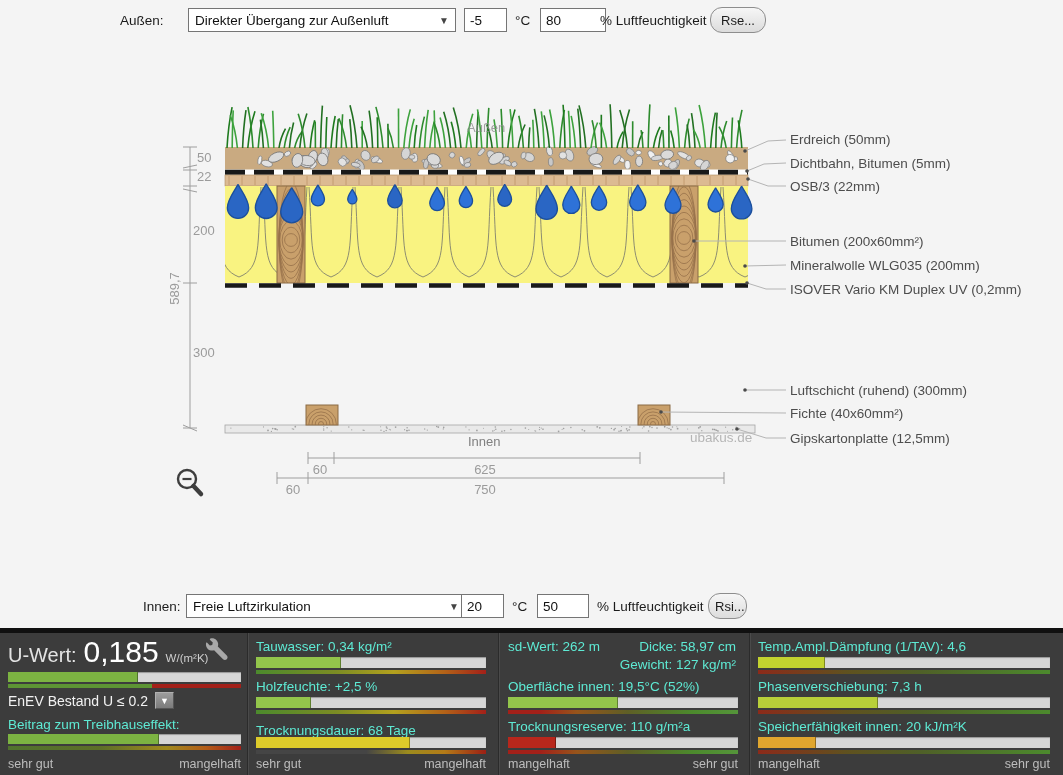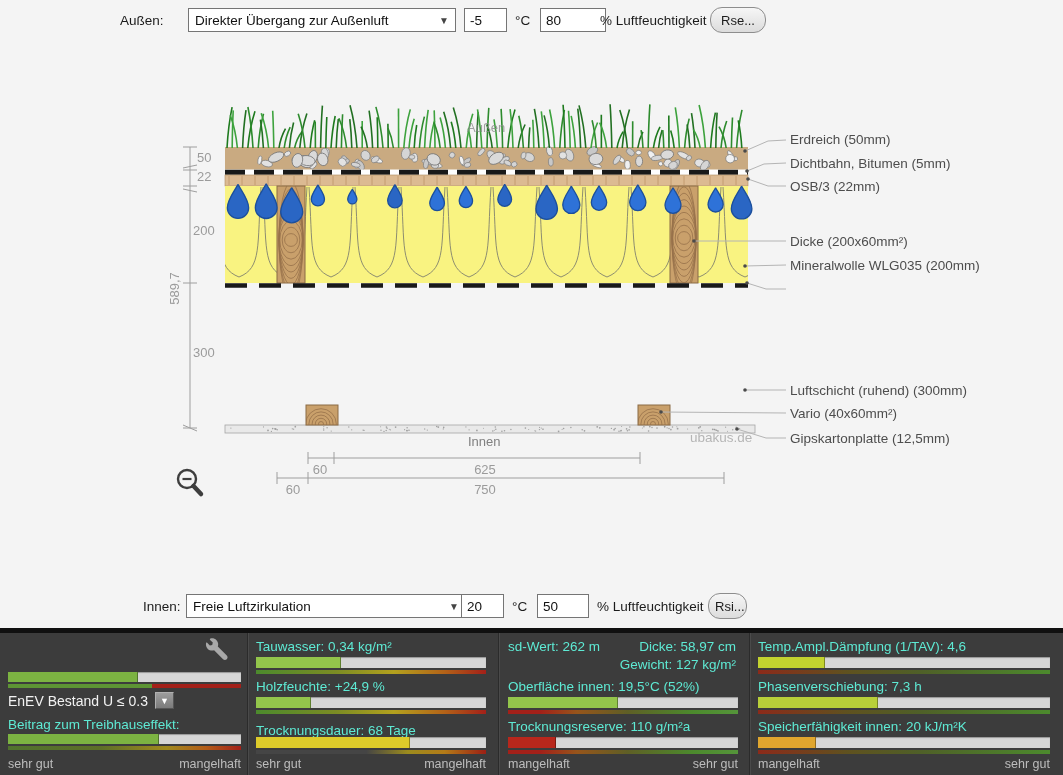--- a/index.html
+++ b/index.html
@@ -562,67 +562,73 @@
   <span class="dim" style="left:193px;top:345px">300</span>
   <span class="dim dimc" style="left:144px;top:281px;width:60px;transform:rotate(-90deg)">589,7</span>
   <span class="dim dimc" style="left:305px;top:462px;width:30px">60</span>
   <span class="dim dimc" style="left:455px;top:462px;width:60px">625</span>
   <span class="dim dimc" style="left:278px;top:482px;width:30px">60</span>
   <span class="dim dimc" style="left:455px;top:482px;width:60px">750</span>
 
   <span class="dlabel" style="left:790px;top:132px">Erdreich (50mm)</span>
   <span class="dlabel" style="left:790px;top:156px">Dichtbahn, Bitumen (5mm)</span>
   <span class="dlabel" style="left:790px;top:179px">OSB/3 (22mm)</span>
-  <span class="dlabel" style="left:790px;top:234px">Dicke (200x60mm²)</span>
+  <span class="dlabel" style="left:790px;top:234px">Bitumen (200x60mm²)</span>
   <span class="dlabel" style="left:790px;top:258px">Mineralwolle WLG035 (200mm)</span>
+  <span class="dlabel" style="left:790px;top:282px">ISOVER Vario KM Duplex UV (0,2mm)</span>
   <span class="dlabel" style="left:790px;top:383px">Luftschicht (ruhend) (300mm)</span>
-  <span class="dlabel" style="left:790px;top:406px">Vario (40x60mm²)</span>
+  <span class="dlabel" style="left:790px;top:406px">Fichte (40x60mm²)</span>
   <span class="dlabel" style="left:790px;top:431px">Gipskartonplatte (12,5mm)</span>
 
   <span class="clabel" style="left:143px;top:599px">Innen:</span>
   <div class="selectbox" style="left:186px;top:594px;width:280px">
     <span>Freie Luftzirkulation</span>
     <span class="selarrow">▼</span>
   </div>
   <input class="tinput" style="left: 461px; top: 594px; width: 43px;" value="20">
   <span class="clabel" style="left:512px;top:599px">°C</span>
   <input class="tinput" style="left: 537px; top: 594px; width: 52px;" value="50">
   <span class="clabel" style="left:597px;top:599px">% Luftfeuchtigkeit</span>
   <button class="gbtn" style="left:708px;top:593px;width:39px">Rsi...</button>
 
   <div class="results">
     <div class="sep" style="left:247px"></div>
     <div class="sep" style="left:498px"></div>
     <div class="sep" style="left:749px"></div>
 
+    <div class="urow" style="left:8px;top:2px">
+      <span class="ul">U-Wert:</span>
+      <span class="uv">0,185</span>
+      <span class="uu">W/(m²K)</span>
+    </div>
     <svg style="position:absolute;left:203px;top:4px" width="28" height="28" viewBox="0 0 24 24">
       <path fill="#a8a8a8" transform="scale(-1,1) translate(-24,0)" d="M21.6 5.2c-.2-.5-.8-.6-1.2-.2l-2.3 2.3-2-.5-.5-2 2.3-2.3c.4-.4.2-1-.3-1.2-1.8-.5-3.8 0-5.2 1.4-1.4 1.5-1.8 3.6-1.1 5.4L3.6 15.8c-.9.9-.9 2.3 0 3.2.9.9 2.3.9 3.2 0l7.7-7.7c1.8.7 4 .3 5.4-1.1 1.4-1.4 1.9-3.4 1.4-5.2z"></path>
     </svg>
     <div class="track" style="left:8px;top:39px;width:233px;height:10px">
       <div class="fill" style="width: 56%; background: rgb(124, 179, 66);"></div>
     </div>
     <div class="thin thin-u" style="left:8px;top:51px;width:233px"></div>
     <div class="enevrow" style="left:8px;top:59px">
-      <span class="enevtxt">EnEV Bestand U ≤ 0.3</span>
+      <span class="enevtxt">EnEV Bestand U ≤ 0.2</span>
       <div class="ddbtn">▼</div>
     </div>
     <span class="mlabel" style="left:8px;top:84px">Beitrag zum Treibhauseffekt:</span>
     <div class="track" style="left:8px;top:101px;width:233px;height:10px">
       <div class="fill" style="width: 65%; background: rgb(124, 179, 66);"></div>
     </div>
     <div class="thin thin-ghg" style="left:8px;top:113px;width:233px"></div>
     <span class="scale" style="left:8px;top:124px">sehr gut</span>
     <span class="scale" style="right:822px;top:124px">mangelhaft</span>
 
     <span class="mlabel" style="left:256px;top:6px"><span>Tauwasser:</span> <span>0,34 kg/m²</span></span>
     <div class="track" style="left:256px;top:24px;width:230px">
         <div class="fill" style="width: 37%; background: rgb(147, 197, 75);"></div>
       </div>
     <div class="thin thin-gyr" style="left:256px;top:37px;width:230px"></div>
-    <span class="mlabel" style="left:256px;top:46px"><span>Holzfeuchte:</span> <span>+24,9 %</span></span>
+    <span class="mlabel" style="left:256px;top:46px"><span>Holzfeuchte:</span> <span>+2,5 %</span></span>
     <div class="track" style="left:256px;top:64px;width:230px">
         <div class="fill" style="width: 24%; background: rgb(147, 197, 75);"></div>
       </div>
     <div class="thin thin-gyr" style="left:256px;top:77px;width:230px"></div>
     <span class="mlabel" style="left:256px;top:90px"><span>Trocknungsdauer:</span> <span>68 Tage</span></span>
     <div class="track" style="left:256px;top:104px;width:230px">
         <div class="fill" style="width: 67%; background: rgb(221, 203, 42);"></div>
       </div>
     <div class="thin thin-dyr" style="left:256px;top:117px;width:230px"></div>
     <span class="scale" style="left:256px;top:124px">sehr gut</span>

